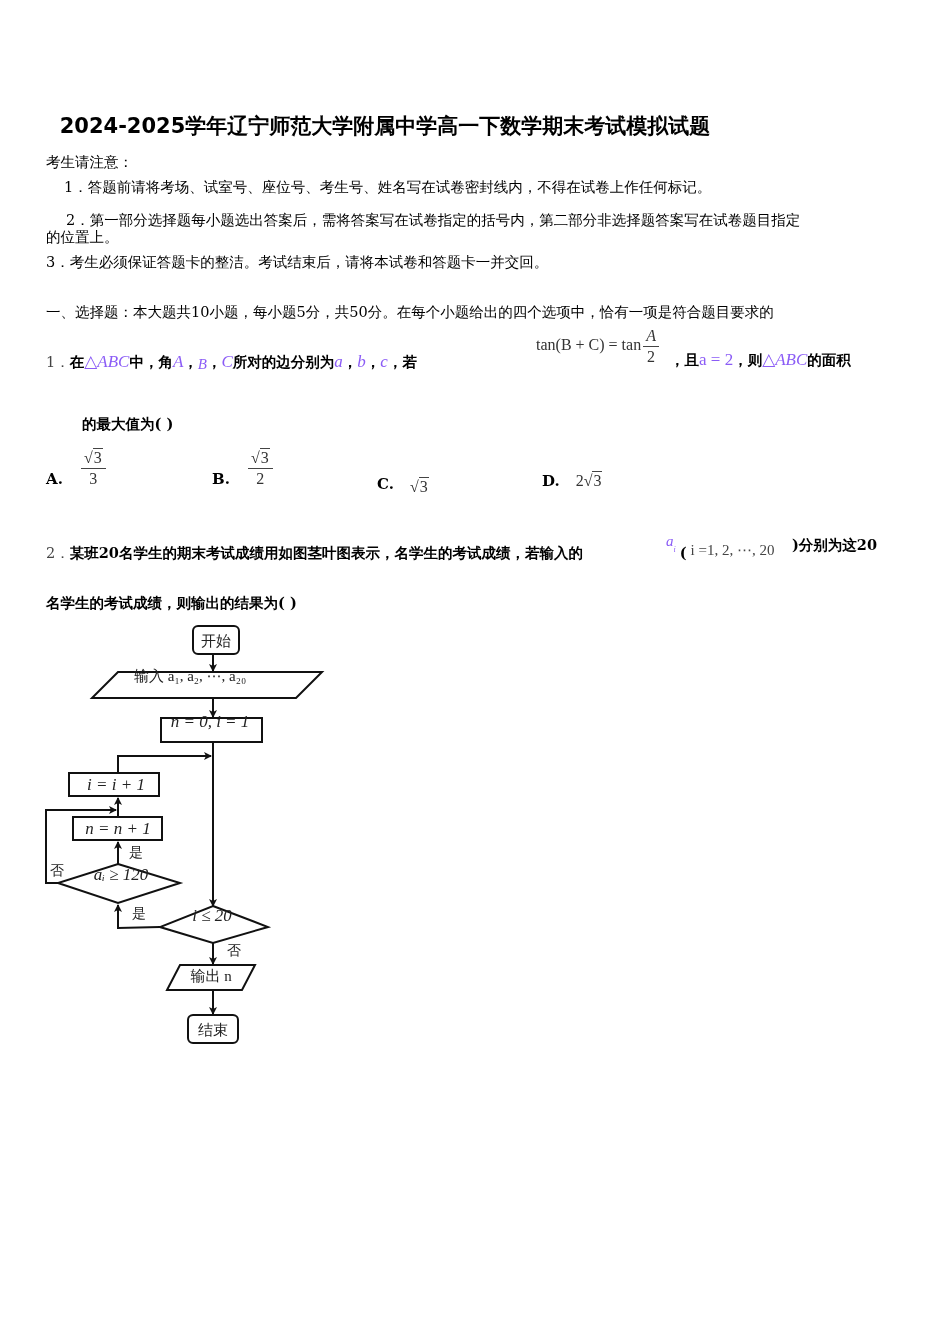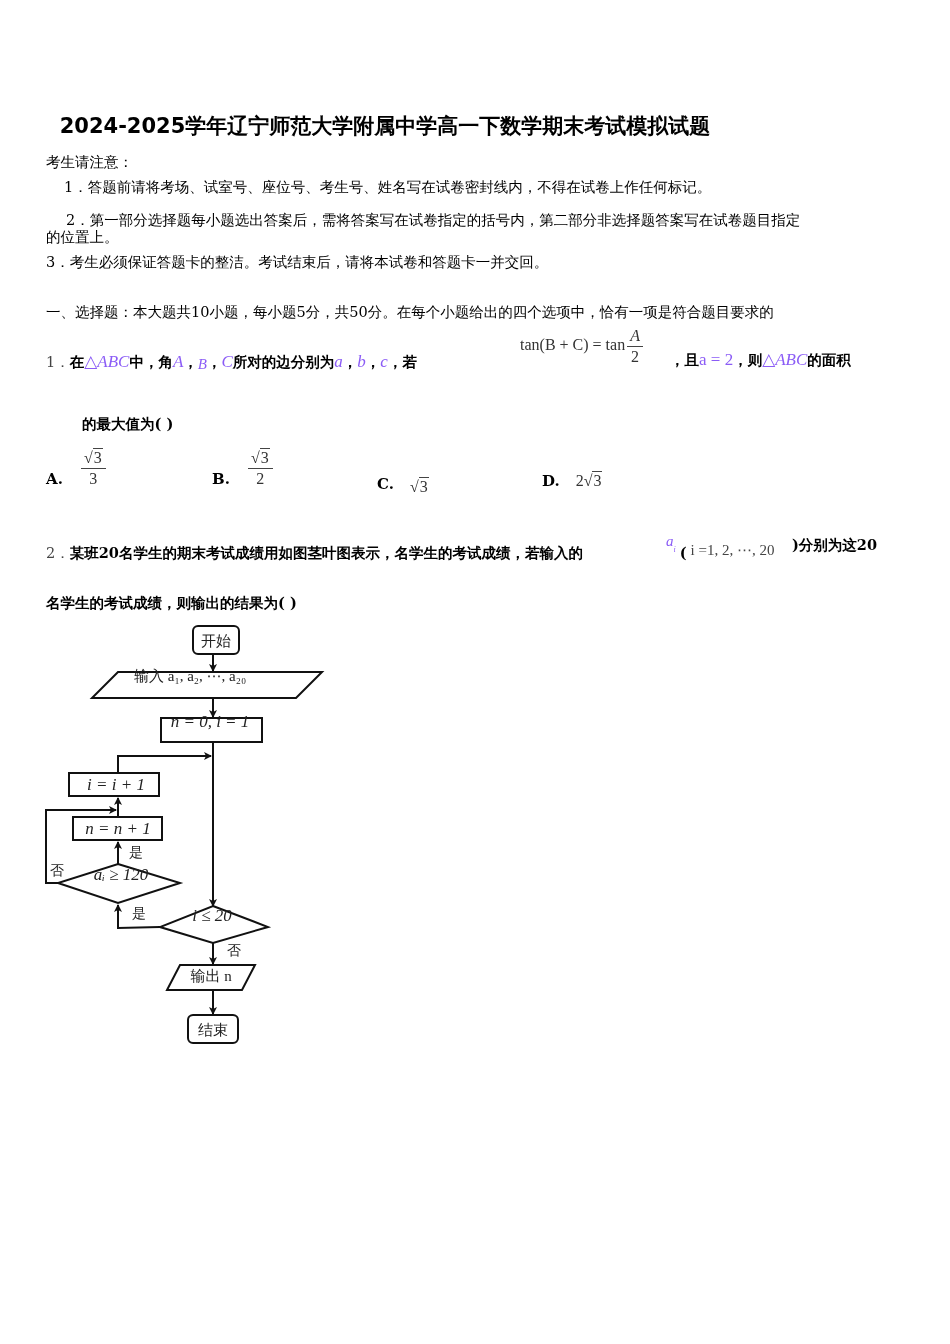--- a/index.html
+++ b/index.html
@@ -47,21 +47,21 @@
   <span class="bold">所对的边分别为</span>
   <span class="math">a</span>
   <span class="bold">，</span>
   <span class="math">b</span>
   <span class="bold">，</span>
   <span class="math">c</span>
   <span class="bold">，若</span>
 </div>
 
 <div class="abs" style="left:520px; top:326px; display:flex; align-items:flex-start;">
-  <span class="mathup" style="font-size:16px; margin-top:10px;">tan(B + C) = tan</span>
+  <span class="mathup" style="font-size:16px; margin-top:10px;margin-left:16px;">tan(B + C) = tan</span>
   <span class="frac mathup" style="font-size:16px; margin-left:2px;">
     <span class="num" style="font-style:italic;">A</span>
     <span class="den">2</span>
   </span>
 </div>
 <div class="abs txt" style="left:670px; top:350px; display:flex; align-items:center;">
   <span class="bold">，且</span>
   <span class="math" style="font-style:normal;">a = 2</span>
   <span class="bold">，则</span>
   <span class="math">△ABC</span>

